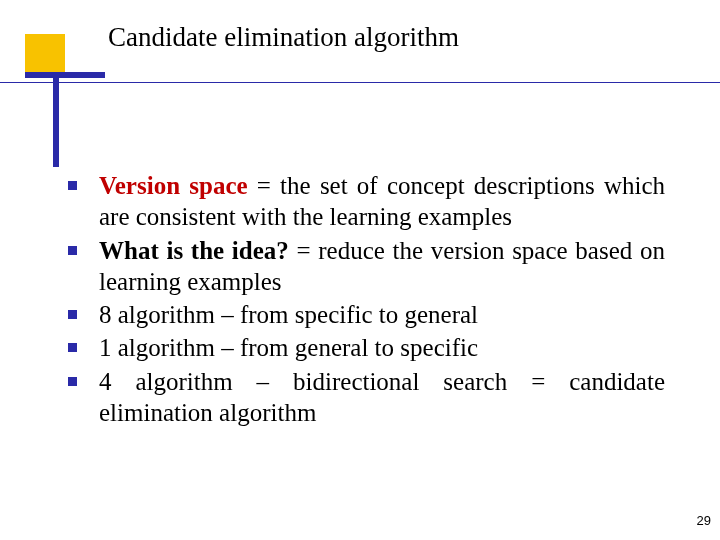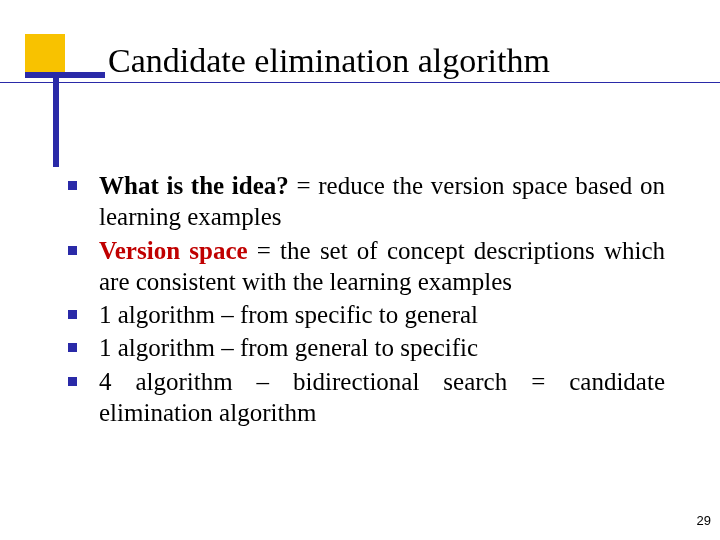--- a/index.html
+++ b/index.html
@@ -38,24 +38,24 @@
   .orn-blue-v {
     position: absolute;
     top: 38px;
     left: 28px;
     width: 6px;
     height: 95px;
     background: #2a2aa8;
   }
   .title {
     position: absolute;
-    top: 42px;
+    top: 22px;
     left: 108px;
     right: 40px;
-    font-size: 34px;
+    font-size: 27px;
     color: #000;
     font-weight: normal;
   }
   .title-underline {
     position: absolute;
     top: 82px;
     left: 0;
     right: 0;
     height: 1px;
     background: #2a2aa8;
@@ -112,35 +112,35 @@
 </div>
 
 <div class="title">Candidate elimination algorithm</div>
 <div class="title-underline"></div>
 
 <div class="content">
 
   <div class="bullet-item">
     <div class="bullet"></div>
     <div class="bullet-text">
+      <span class="term-red">Version space</span><span> = the set of concept descriptions which are consistent with the learning examples</span>
+    </div>
+  </div>
+
+  <div class="bullet-item">
+    <div class="bullet"></div>
+    <div class="bullet-text">
       <span class="term-bold">What is the idea?</span><span> = reduce the version space based on learning examples</span>
     </div>
   </div>
 
   <div class="bullet-item">
     <div class="bullet"></div>
     <div class="bullet-text">
-      <span class="term-red">Version space</span><span> = the set of concept descriptions which are consistent with the learning examples</span>
-    </div>
-  </div>
-
-  <div class="bullet-item">
-    <div class="bullet"></div>
-    <div class="bullet-text">
-      <span>1 algorithm – from specific to general</span>
+      <span>8 algorithm – from specific to general</span>
     </div>
   </div>
 
   <div class="bullet-item">
     <div class="bullet"></div>
     <div class="bullet-text">
       <span>1 algorithm – from general to specific</span>
     </div>
   </div>
 

